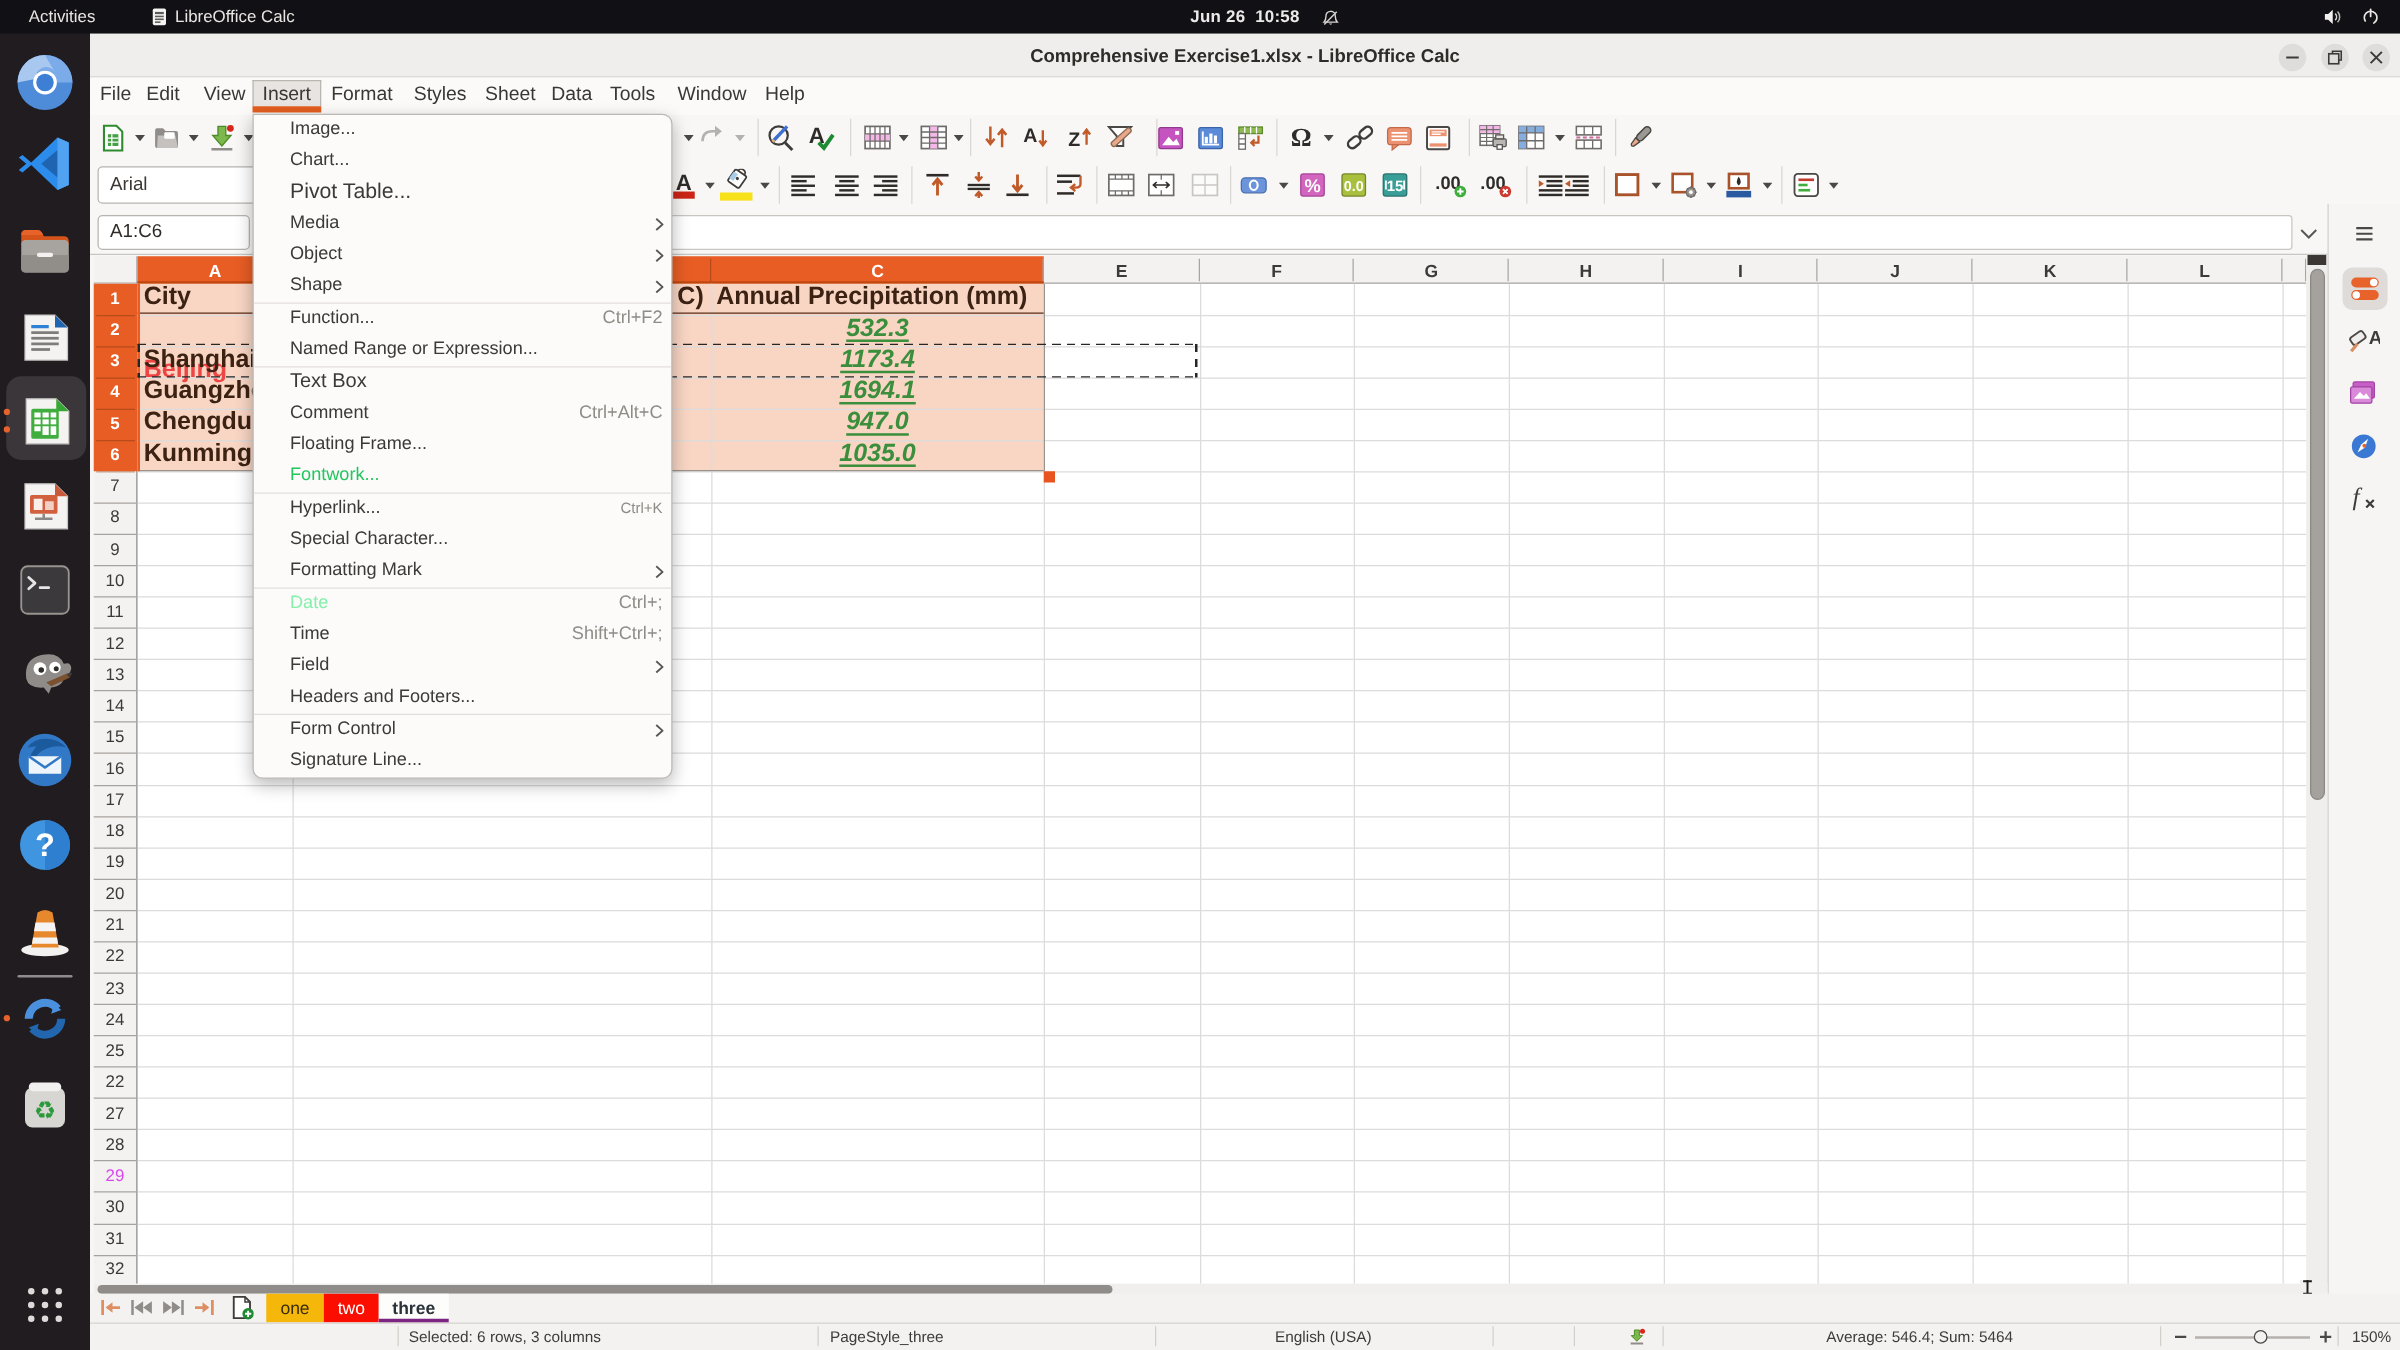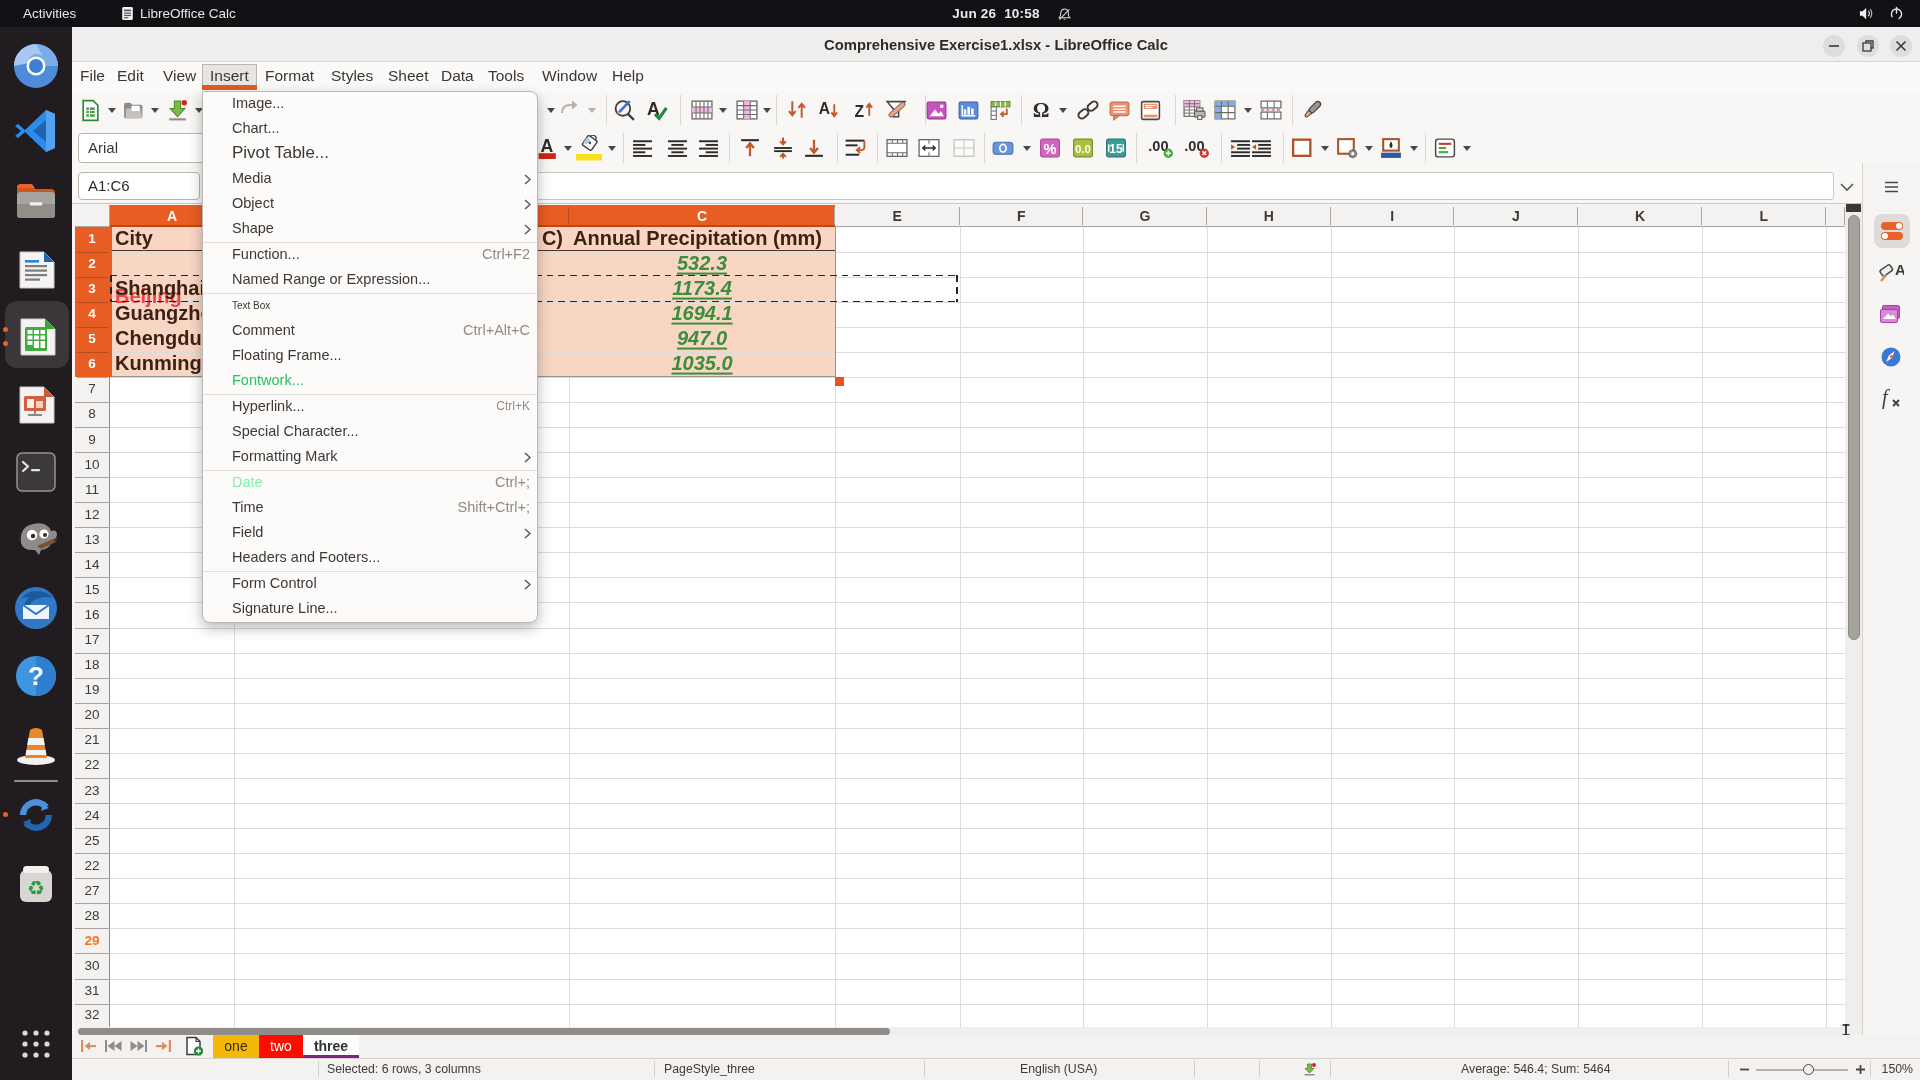--- a/index.html
+++ b/index.html
@@ -579,21 +579,21 @@
 <div style="position:absolute;left:92px;top:815.575px;transform:translate(-50%,-54%);font-size:13.5px;color:#3c3936;font-weight:400;white-space:nowrap;">24</div>
 <div style="position:absolute;left:75px;top:828.11px;width:35px;height:1px;background:#a5a2a0;"></div>
 <div style="position:absolute;left:92px;top:840.645px;transform:translate(-50%,-54%);font-size:13.5px;color:#3c3936;font-weight:400;white-space:nowrap;">25</div>
 <div style="position:absolute;left:75px;top:853.1800000000001px;width:35px;height:1px;background:#a5a2a0;"></div>
 <div style="position:absolute;left:92px;top:865.715px;transform:translate(-50%,-54%);font-size:13.5px;color:#3c3936;font-weight:400;white-space:nowrap;">22</div>
 <div style="position:absolute;left:75px;top:878.25px;width:35px;height:1px;background:#a5a2a0;"></div>
 <div style="position:absolute;left:92px;top:890.7850000000001px;transform:translate(-50%,-54%);font-size:13.5px;color:#3c3936;font-weight:400;white-space:nowrap;">27</div>
 <div style="position:absolute;left:75px;top:903.32px;width:35px;height:1px;background:#a5a2a0;"></div>
 <div style="position:absolute;left:92px;top:915.855px;transform:translate(-50%,-54%);font-size:13.5px;color:#3c3936;font-weight:400;white-space:nowrap;">28</div>
 <div style="position:absolute;left:75px;top:928.39px;width:35px;height:1px;background:#a5a2a0;"></div>
-<div style="position:absolute;left:92px;top:940.925px;transform:translate(-50%,-54%);font-size:13.5px;color:#f97316;font-weight:700;white-space:nowrap;">29</div>
+<div style="position:absolute;left:92px;top:940.925px;transform:translate(-50%,-54%);font-size:13.5px;color:#d946ef;font-weight:400;white-space:nowrap;">29</div>
 <div style="position:absolute;left:75px;top:953.46px;width:35px;height:1px;background:#a5a2a0;"></div>
 <div style="position:absolute;left:92px;top:965.995px;transform:translate(-50%,-54%);font-size:13.5px;color:#3c3936;font-weight:400;white-space:nowrap;">30</div>
 <div style="position:absolute;left:75px;top:978.53px;width:35px;height:1px;background:#a5a2a0;"></div>
 <div style="position:absolute;left:92px;top:991.065px;transform:translate(-50%,-54%);font-size:13.5px;color:#3c3936;font-weight:400;white-space:nowrap;">31</div>
 <div style="position:absolute;left:75px;top:1003.6px;width:35px;height:1px;background:#a5a2a0;"></div>
 <div style="position:absolute;left:92px;top:1015.3px;transform:translate(-50%,-54%);font-size:13.5px;color:#3c3936;font-weight:400;white-space:nowrap;">32</div>
 <div style="position:absolute;left:234px;top:227.0px;width:1px;height:800.0px;background:#dcdcdc;"></div>
 <div style="position:absolute;left:569px;top:227.0px;width:1px;height:800.0px;background:#dcdcdc;"></div>
 <div style="position:absolute;left:835px;top:227.0px;width:1px;height:800.0px;background:#dcdcdc;"></div>
 <div style="position:absolute;left:959.5px;top:227.0px;width:1px;height:800.0px;background:#dcdcdc;"></div>
@@ -771,21 +771,21 @@
   </svg>
 <div style="position:absolute;left:232px;top:229.0px;transform:translateY(-54%);font-size:14.5px;color:#3c3936;font-weight:400;white-space:nowrap;z-index:52;">Shape</div>
 <svg style="position:absolute;left:523.5px;top:223.5px;z-index:52;" width="7" height="11" viewBox="0 0 7 11">
     <path d="M1 1 L6 5.5 L1 10" fill="none" stroke="#5a5753" stroke-width="1.5"></path>
   </svg>
 <div style="position:absolute;left:203px;top:241.5px;width:334px;height:1px;background:#e2dedb;z-index:51;"></div>
 <div style="position:absolute;left:232px;top:255.0px;transform:translateY(-54%);font-size:14.5px;color:#3c3936;font-weight:400;white-space:nowrap;z-index:52;">Function...</div>
 <div style="position:absolute;left:530px;top:255.0px;transform:translate(-100%,-54%);font-size:14.5px;color:#8f8b87;font-weight:400;white-space:nowrap;z-index:52;">Ctrl+F2</div>
 <div style="position:absolute;left:232px;top:280.0px;transform:translateY(-54%);font-size:14.5px;color:#3c3936;font-weight:400;white-space:nowrap;z-index:52;">Named Range or Expression...</div>
 <div style="position:absolute;left:203px;top:292.5px;width:334px;height:1px;background:#e2dedb;z-index:51;"></div>
-<div style="position:absolute;left:232px;top:306.0px;transform:translateY(-54%);font-size:10px;color:#3c3936;font-weight:400;white-space:nowrap;z-index:52;">Text Box</div>
+<div style="position:absolute;left:232px;top:306.0px;transform:translateY(-54%);font-size:16px;color:#3c3936;font-weight:400;white-space:nowrap;z-index:52;">Text Box</div>
 <div style="position:absolute;left:232px;top:331.0px;transform:translateY(-54%);font-size:14.5px;color:#3c3936;font-weight:400;white-space:nowrap;z-index:52;">Comment</div>
 <div style="position:absolute;left:530px;top:331.0px;transform:translate(-100%,-54%);font-size:14.5px;color:#8f8b87;font-weight:400;white-space:nowrap;z-index:52;">Ctrl+Alt+C</div>
 <div style="position:absolute;left:232px;top:356.0px;transform:translateY(-54%);font-size:14.5px;color:#3c3936;font-weight:400;white-space:nowrap;z-index:52;">Floating Frame...</div>
 <div style="position:absolute;left:232px;top:381.0px;transform:translateY(-54%);font-size:14.5px;color:#22c55e;font-weight:400;white-space:nowrap;z-index:52;">Fontwork...</div>
 <div style="position:absolute;left:203px;top:393.5px;width:334px;height:1px;background:#e2dedb;z-index:51;"></div>
 <div style="position:absolute;left:232px;top:407.0px;transform:translateY(-54%);font-size:14.5px;color:#3c3936;font-weight:400;white-space:nowrap;z-index:52;">Hyperlink...</div>
 <div style="position:absolute;left:530px;top:407.0px;transform:translate(-100%,-54%);font-size:12px;color:#8f8b87;font-weight:400;white-space:nowrap;z-index:52;">Ctrl+K</div>
 <div style="position:absolute;left:232px;top:432.0px;transform:translateY(-54%);font-size:14.5px;color:#3c3936;font-weight:400;white-space:nowrap;z-index:52;">Special Character...</div>
 <div style="position:absolute;left:232px;top:457.0px;transform:translateY(-54%);font-size:14.5px;color:#3c3936;font-weight:400;white-space:nowrap;z-index:52;">Formatting Mark</div>
 <svg style="position:absolute;left:523.5px;top:451.5px;z-index:52;" width="7" height="11" viewBox="0 0 7 11">

